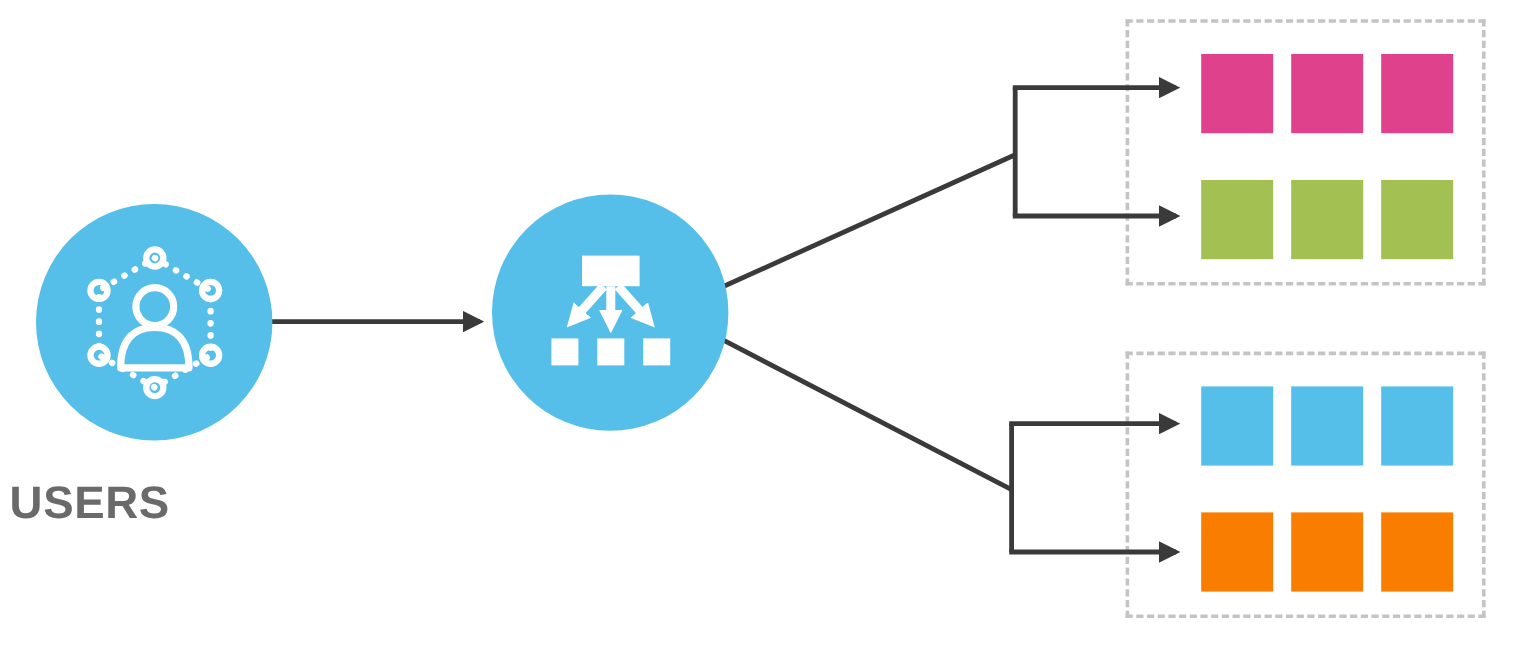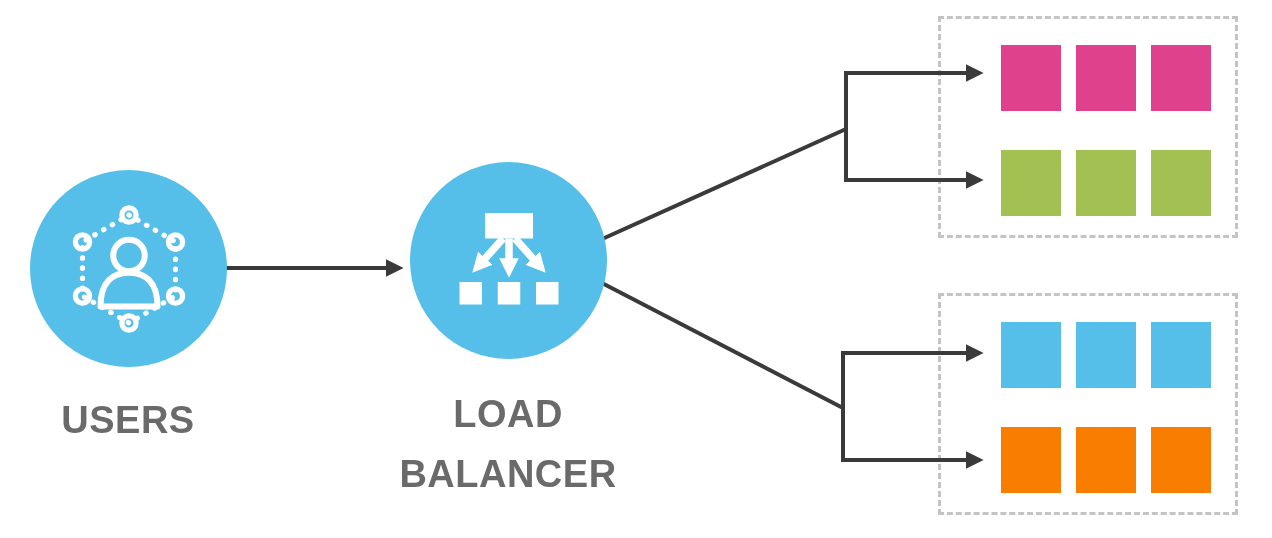--- a/index.html
+++ b/index.html
@@ -27,21 +27,21 @@
     position:absolute;width:197px;height:197px;border-radius:50%;
     display:flex;align-items:center;justify-content:center;
   }
   .node.users{left:30px;top:170px;}
   .node.lb{left:410px;top:162px;}
   .node svg{width:150px;height:150px;display:block;}
   .glyph{stroke:#ffffff;fill:none;}
   
   .node-label{
     position:absolute;color:var(--label-text);font-weight:bold;
-    font-size:38px;letter-spacing:0.5px;text-align:center;line-height:60px;
+    font-size:38px;letter-spacing:0.5px;text-align:left;line-height:60px;
   }
   .label-users{left:8px;top:390px;width:240px;}
   .label-lb{left:358px;top:384px;width:300px;}
 </style>
 </head>
 <body>
 
 <div class="canvas">
 
   <div class="group g1">
@@ -118,18 +118,14 @@
       <line x1="92" y1="70" x2="58" y2="108" stroke="#ffffff" stroke-width="10" marker-end="url(#whitehead)"></line>
       <line x1="100" y1="70" x2="100" y2="112" stroke="#ffffff" stroke-width="10" marker-end="url(#whitehead)"></line>
       <line x1="108" y1="70" x2="142" y2="108" stroke="#ffffff" stroke-width="10" marker-end="url(#whitehead)"></line>
       <rect x="34" y="128" width="30" height="30" fill="#ffffff"></rect>
       <rect x="85" y="128" width="30" height="30" fill="#ffffff"></rect>
       <rect x="136" y="128" width="30" height="30" fill="#ffffff"></rect>
     </svg>
   </div>
 
   <div class="node-label label-users">USERS</div>
-  <div class="node-label label-lb">
-    <div>LOAD</div>
-    <div>BALANCER</div>
-  </div>
 
 </div>
 
 </body></html>

